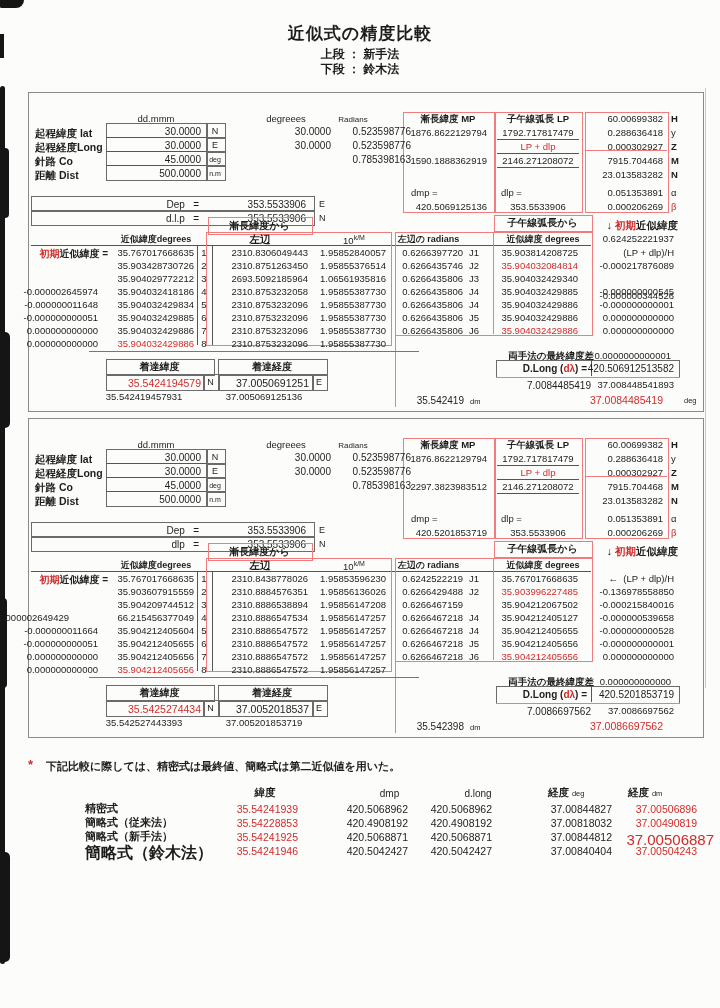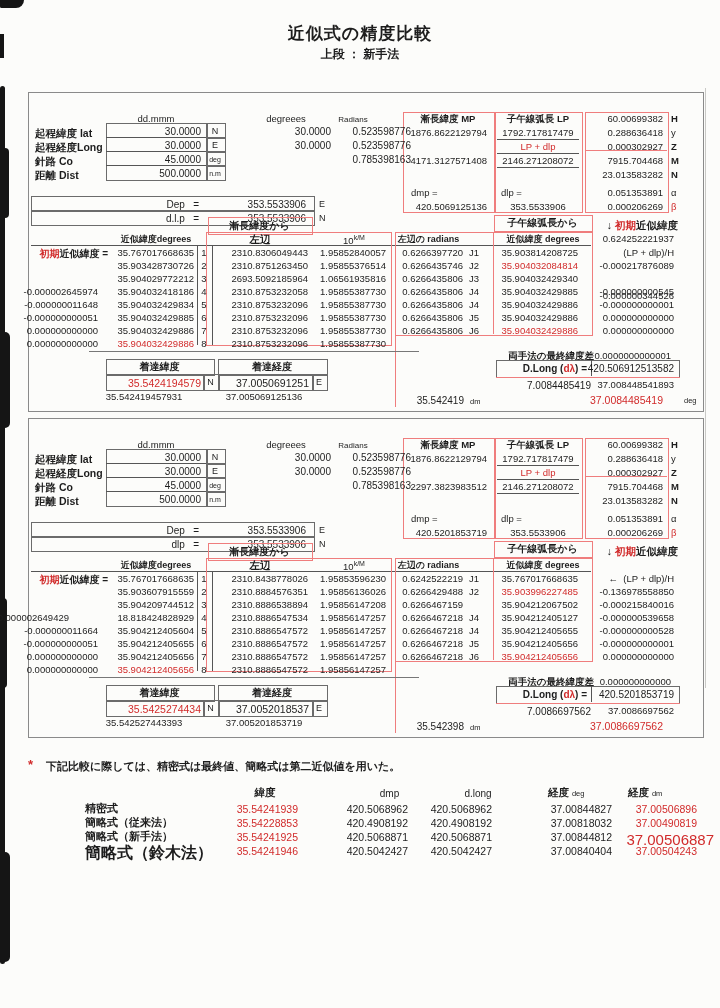--- a/index.html
+++ b/index.html
@@ -31,20 +31,21 @@
   <div class="art" style="left:0;top:34px;width:4px;height:24px"></div>
   <div class="art" style="left:0;top:86px;width:5px;height:878px;border-radius:3px"></div>
   <div class="art" style="left:0;top:148px;width:9px;height:70px;border-radius:0 4px 4px 0"></div>
   <div class="art" style="left:0;top:332px;width:10px;height:96px;border-radius:0 5px 5px 0"></div>
   <div class="art" style="left:0;top:598px;width:7px;height:90px;border-radius:0 4px 4px 0"></div>
   <div class="art" style="left:0;top:852px;width:10px;height:110px;border-radius:0 5px 5px 0"></div>
   <div style="position:absolute;left:705px;top:88px;width:1px;height:600px;background:#c9c9c6"></div>
 
   <div class="t c" style="left:0;right:0;top:24px;font-size:17px;font-weight:700;letter-spacing:1px">近似式の精度比較</div>
   <div class="t c" style="left:0;right:0;top:48px;font-size:12px;font-weight:700">上段 ： 新手法</div>
+  <div class="t c" style="left:0;right:0;top:63px;font-size:12px;font-weight:700">下段 ： 鈴木法</div>
 
   <div class="blk" style="top:92px">
 
     <div class="t n c" style="left:77px;width:100px;top:21px">dd.mmm</div>
     <div class="t n c" style="left:212px;width:90px;top:21px">degreees</div>
     <div class="t sm c" style="left:290px;width:68px;top:22px">Radians</div>
 
     <div class="rbx" style="left:374px;top:19px;width:90px;height:99px"></div>
     <div class="rbx" style="left:466px;top:19px;width:86px;height:99px"></div>
     <div class="rbx" style="left:556px;top:19px;width:82px;height:99px"></div>
@@ -63,21 +64,21 @@
     <div class="t n" style="right:40px;top:77px">23.013583282</div>
       <div class="t n" style="left:642px;top:77px;font-weight:700">N</div>
     <div class="t n" style="right:40px;top:95px">0.051353891</div>
       <div class="t n" style="left:642px;top:95px">α</div>
     <div class="t n" style="right:40px;top:109px">0.000206269</div>
       <div class="t n red" style="left:642px;top:109px">β</div>
 
     <div class="t n" style="right:216px;top:35px">1876.8622129794</div>
     <div class="t n c" style="left:466px;width:86px;top:35px">1792.717817479</div>
     <div class="t n c red" style="left:466px;width:86px;top:49px">LP + dlp</div>
-    <div class="t n" style="right:216px;top:63px">4171.3127571408</div>
+    <div class="t n" style="right:216px;top:63px">1590.1888362919</div>
     <div class="t n c" style="left:466px;width:86px;top:63px">2146.271208072</div>
     <div class="hl" style="left:468px;top:46px;width:82px"></div>
     <div class="hl" style="left:468px;top:60px;width:82px"></div>
     <div class="hl" style="left:468px;top:74px;width:82px"></div>
     <div class="t n" style="left:382px;top:95px">dmp =</div>
     <div class="t n" style="right:216px;top:109px">420.5069125136</div>
     <div class="t n" style="left:472px;top:95px">dlp =</div>
     <div class="t n c" style="left:466px;width:86px;top:109px">353.5533906</div>
 
     <div class="t jp" style="left:6px;top:34px">起程緯度 lat</div>
@@ -350,21 +351,21 @@
       <div class="t n" style="top:168px;right:29px">-0.136978558850</div>
     <div class="t n" style="top:181px;right:509px">35.904209744512</div>
       <div class="t n c" style="top:181px;left:168px;width:14px">3</div>
       <div class="t n" style="top:181px;right:395px">2310.8886538894</div>
       <div class="t n" style="top:181px;right:317px">1.95856147208</div>
       <div class="t n" style="top:181px;right:240px">0.6266467159</div>
       <div class="t n" style="top:181px;left:440px" ind="b2.rows.2.j"></div>
       <div class="t n" style="top:181px;right:125px">35.904212067502</div>
       <div class="t n" style="top:181px;right:29px">-0.000215840016</div>
     <div class="t n" style="top:194px;right:634px">-0.000002649429</div>
-      <div class="t n" style="top:194px;right:509px">18.818424828929</div>
+      <div class="t n" style="top:194px;right:509px">66.215456377049</div>
       <div class="t n c" style="top:194px;left:168px;width:14px">4</div>
       <div class="t n" style="top:194px;right:395px">2310.8886547534</div>
       <div class="t n" style="top:194px;right:317px">1.95856147257</div>
       <div class="t n" style="top:194px;right:240px">0.6266467218</div>
       <div class="t n" style="top:194px;left:440px">J4</div>
       <div class="t n" style="top:194px;right:125px">35.904212405127</div>
       <div class="t n" style="top:194px;right:29px">-0.000000539658</div>
     <div class="t n" style="top:207px;right:605px">-0.000000011664</div>
       <div class="t n" style="top:207px;right:509px">35.904212405604</div>
       <div class="t n c" style="top:207px;left:168px;width:14px">5</div>

